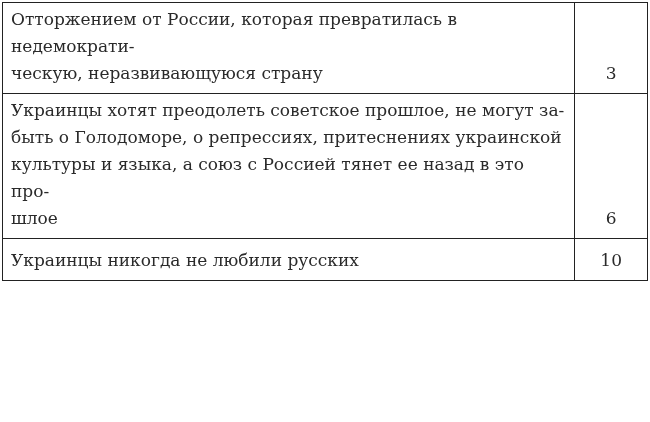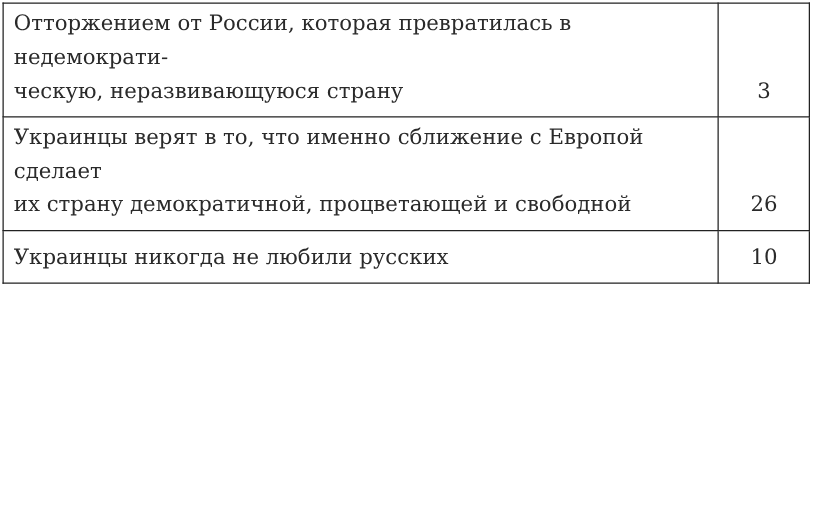--- a/index.html
+++ b/index.html
@@ -17,24 +17,26 @@
 </head>
 <body>
 
 <table class="survey">
   <tbody>
     <tr style="height:61px">
       <td class="answer" style="white-space:pre-line">Отторжением от России, которая превратилась в недемократи-
 ческую, неразвивающуюся страну</td>
       <td class="value">3</td>
     </tr>
-    <tr style="height:63px">
-      <td class="answer" style="white-space:pre-line">Украинцы верят в то, что именно сближение с Европой сделает
-их страну демократичной, процветающей и свободной</td>
-      <td class="value">26</td>
+    <tr style="height:112px">
+      <td class="answer" style="white-space:pre-line">Украинцы хотят преодолеть советское прошлое, не могут за-
+быть о Голодоморе, о репрессиях, притеснениях украинской
+культуры и языка, а союз с Россией тянет ее назад в это про-
+шлое</td>
+      <td class="value">6</td>
     </tr>
     <tr style="height:42px">
       <td class="answer">Украинцы никогда не любили русских</td>
       <td class="value">10</td>
     </tr>
 
   </tbody>
 </table>
 
 </body></html>

